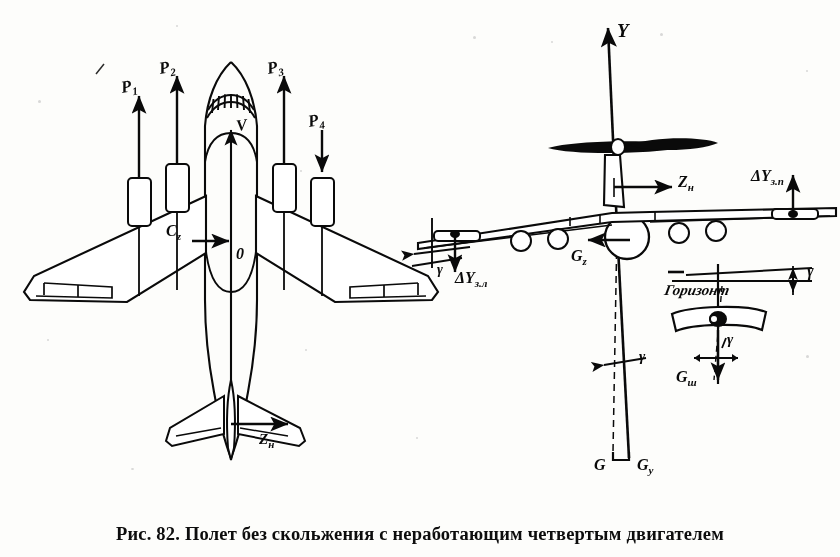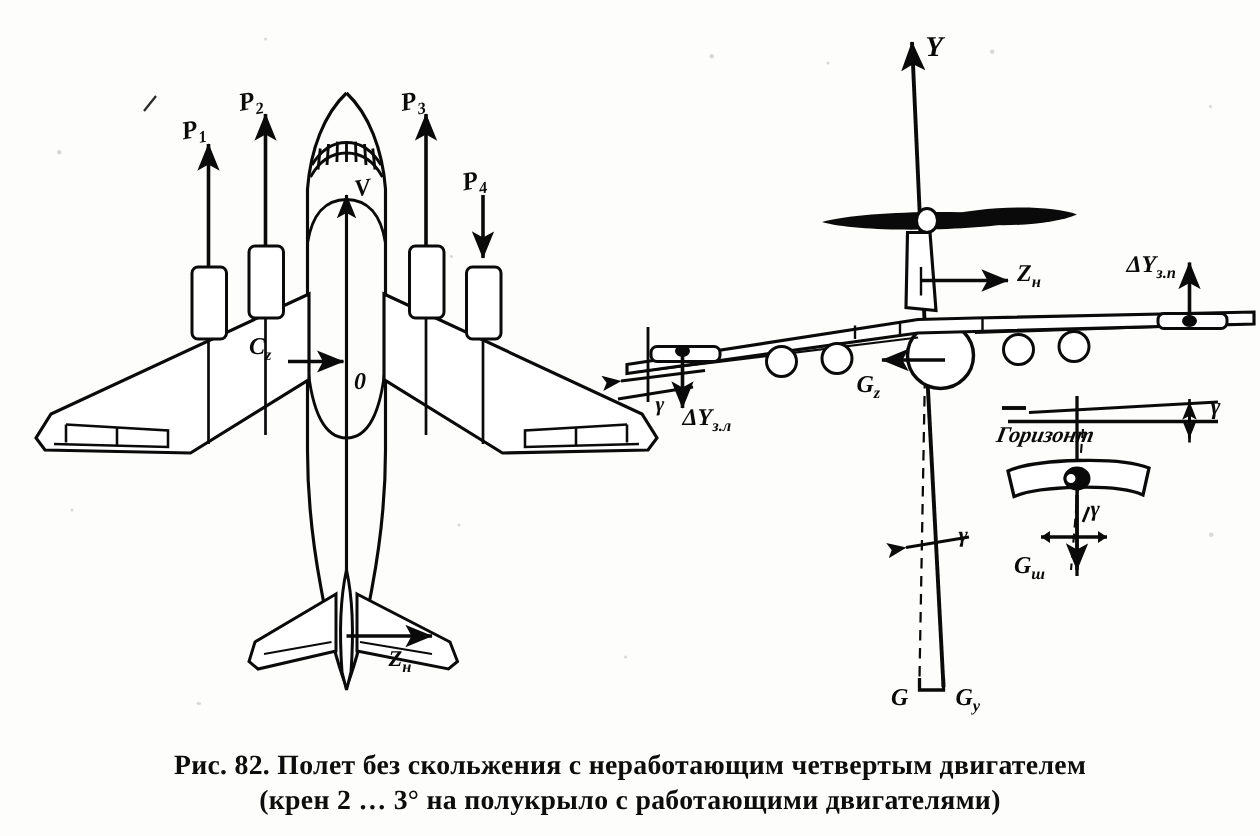--- a/index.html
+++ b/index.html
@@ -348,16 +348,15 @@
   <div class="spec" style="left:660px;top:33px;width:3px;height:3px;"></div>
   <div class="spec" style="left:806px;top:70px;width:2px;height:2px;"></div>
   <div class="spec" style="left:47px;top:339px;width:2px;height:2px;"></div>
   <div class="spec" style="left:305px;top:349px;width:2px;height:2px;"></div>
   <div class="spec" style="left:416px;top:437px;width:2px;height:2px;"></div>
   <div class="spec" style="left:806px;top:355px;width:3px;height:3px;"></div>
   <div class="spec" style="left:131px;top:468px;width:3px;height:2px;"></div>
 
   <div class="caption">
     <span>Рис. 82. Полет без скольжения с неработающим четвертым двигателем</span>
-    <span class="line2">(крен 2 … 3° на полукрыло с работающими двигателями)</span>
   </div>
 
 </div>
 
 </body></html>

